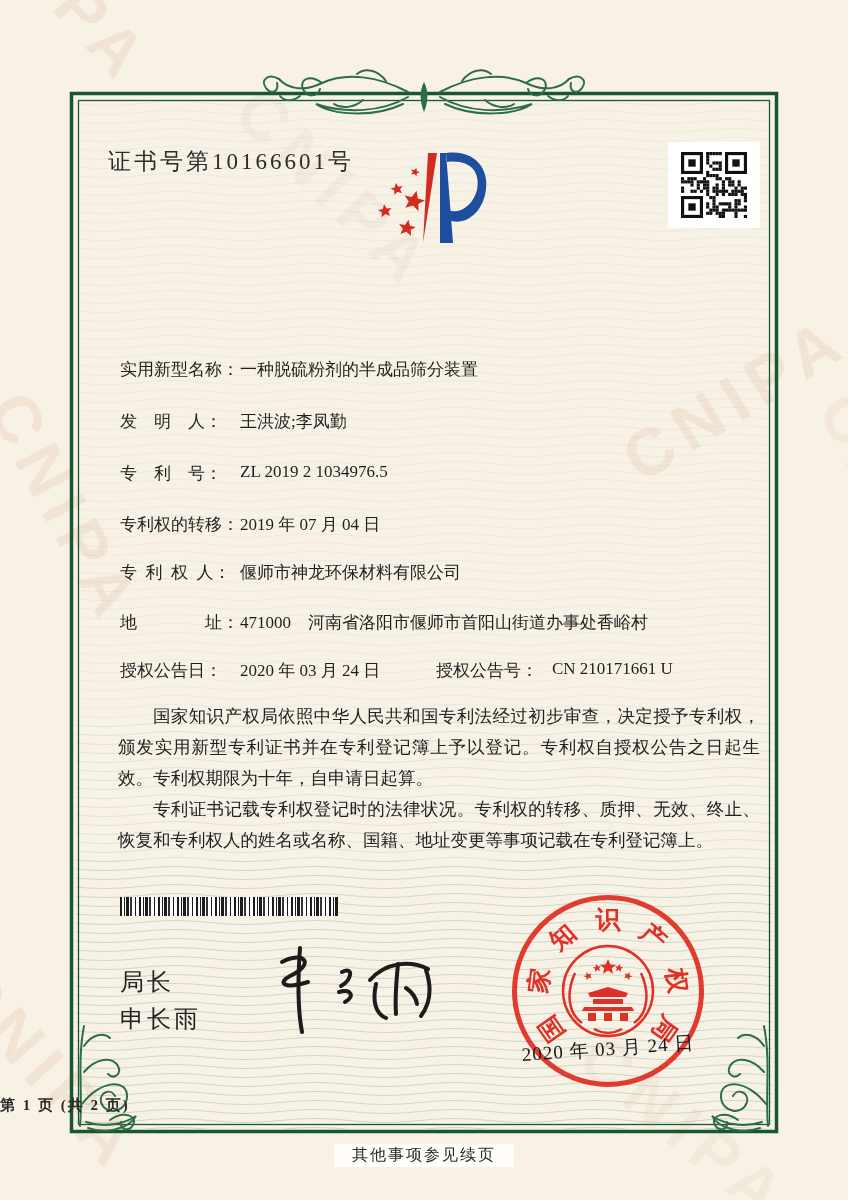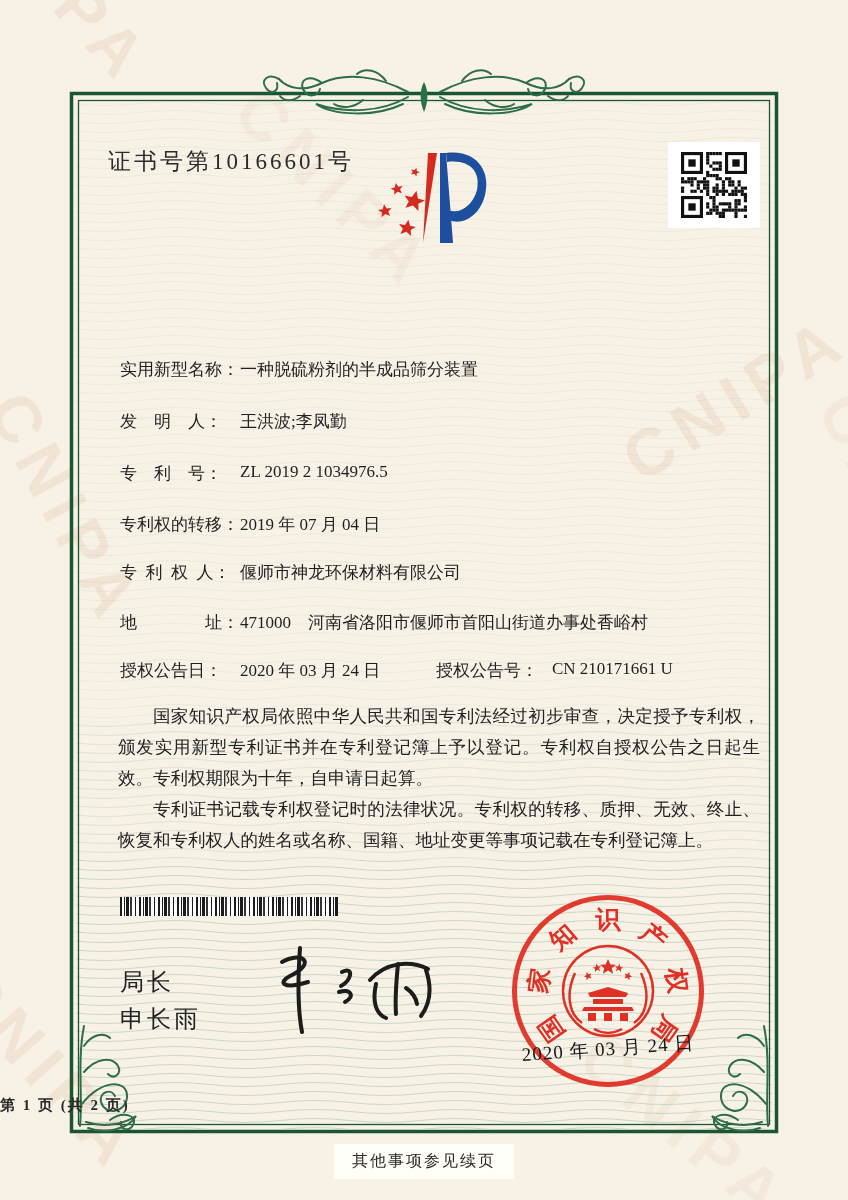--- a/index.html
+++ b/index.html
@@ -74,21 +74,21 @@
     position:absolute; left:502px; top:1036px; width:212px; z-index:6;
     text-align:center; font-size:19px; letter-spacing:1px; color:#171717;
     transform:rotate(-4deg); white-space:nowrap;
   }
   .page-footer{
     position:absolute; left:0; top:1096px; width:848px; 
     font-size:15px; letter-spacing:2px; color:#2a2a2a;font-weight:bold;
   }
   .cont-note{
     position:absolute; left:50%; top:1144px; transform:translateX(-50%);
-    background:#fffef8; padding:7px 18px; font-size:16px; letter-spacing:2px;
+    background:#fffef8; padding:1px 18px; font-size:16px; letter-spacing:2px;
     color:#2a2a2a; white-space:nowrap; z-index:4;
   }
 </style>
 </head>
 <body>
 
 <div class="page">
 
   <svg class="layer pattern-layer" width="848" height="1200">
     <defs>

